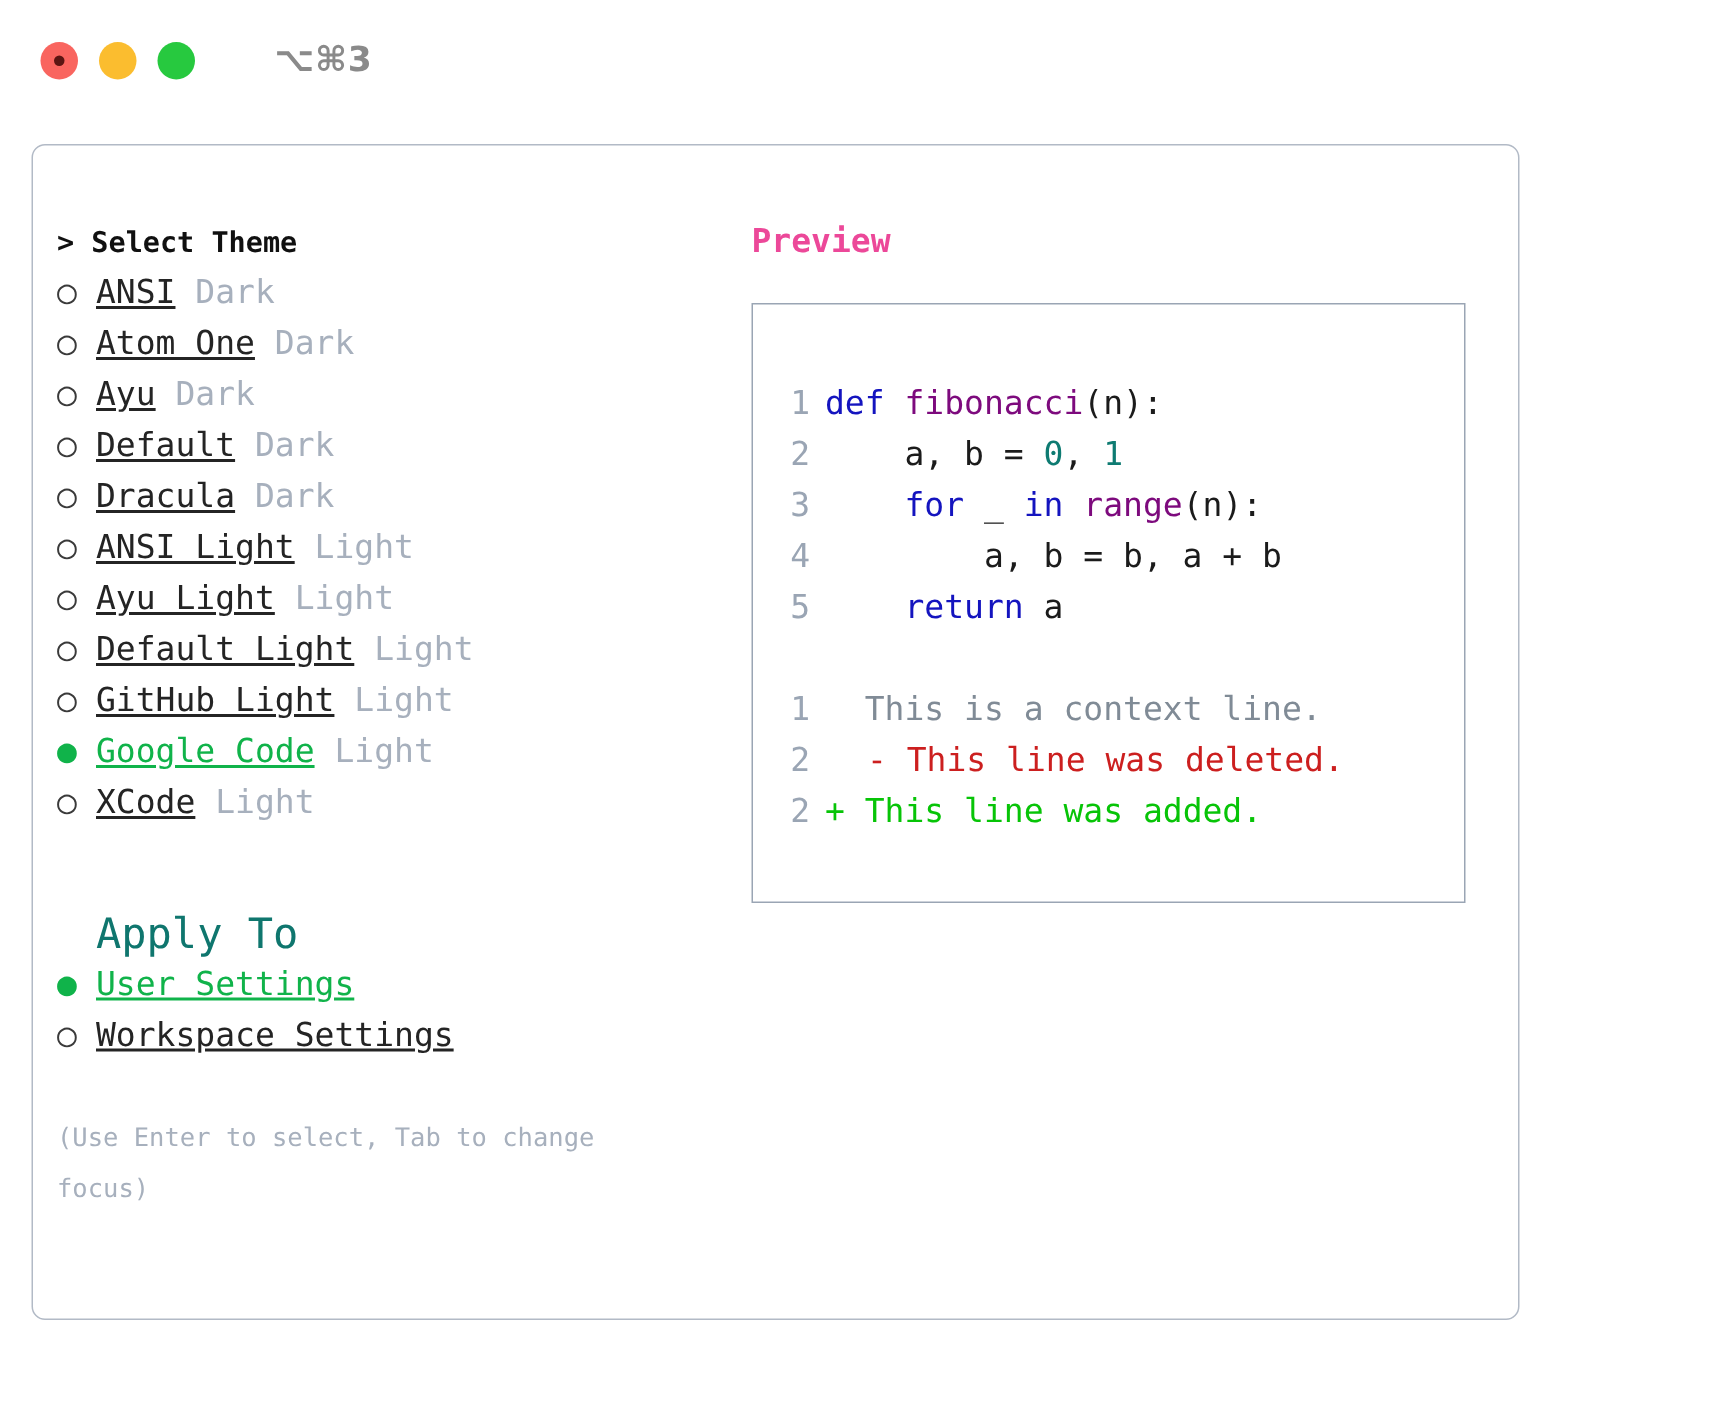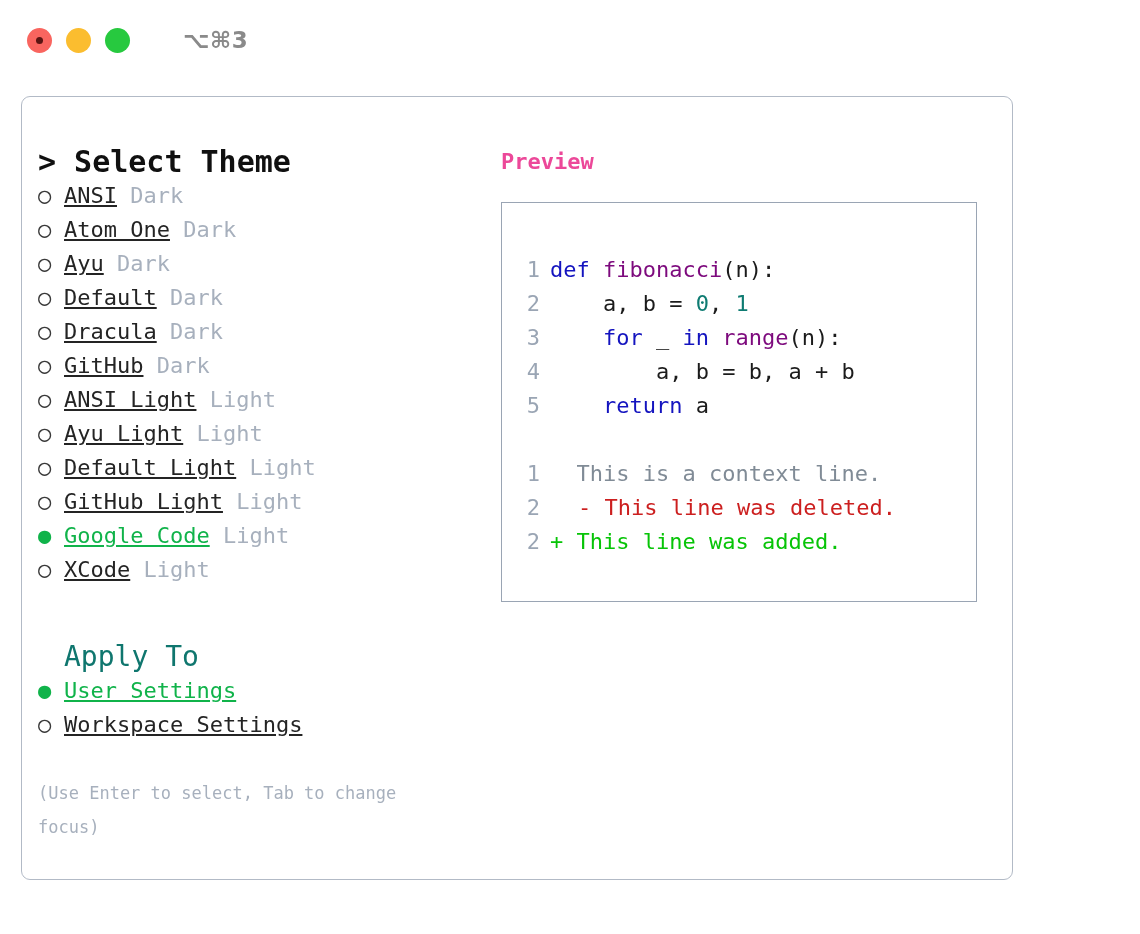--- a/index.html
+++ b/index.html
@@ -92,21 +92,21 @@
 
   
   .left-col {
     position: absolute;
     left: 16px;
     top: 48px;
     width: 460px;
   }
 
   .section-head {
-    font-size: 30px;
+    font-size: 19px;
     font-weight: 700;
     color: #101010;
     line-height: 34px;
     white-space: pre;
   }
 
   .opt-row {
     font-size: 22px;
     line-height: 34px;
     color: #242424;
@@ -219,21 +219,20 @@
     <div class="columns">
 
       <div class="left-col">
         <div class="section-head">&gt; Select Theme</div>
         <div id="theme-list">
             <div class="opt-row"><span class="marker unsel">○</span><span class="opt-name">ANSI</span><span> </span><span class="opt-cat">Dark</span></div>
             <div class="opt-row"><span class="marker unsel">○</span><span class="opt-name">Atom One</span><span> </span><span class="opt-cat">Dark</span></div>
             <div class="opt-row"><span class="marker unsel">○</span><span class="opt-name">Ayu</span><span> </span><span class="opt-cat">Dark</span></div>
             <div class="opt-row"><span class="marker unsel">○</span><span class="opt-name">Default</span><span> </span><span class="opt-cat">Dark</span></div>
             <div class="opt-row"><span class="marker unsel">○</span><span class="opt-name">Dracula</span><span> </span><span class="opt-cat">Dark</span></div>
-            <div class="opt-row"><span class="marker unsel">○</span><span class="opt-name">GitHub</span><span> </span><span class="opt-cat">Dark</span></div>
             <div class="opt-row"><span class="marker unsel">○</span><span class="opt-name">ANSI Light</span><span> </span><span class="opt-cat">Light</span></div>
             <div class="opt-row"><span class="marker unsel">○</span><span class="opt-name">Ayu Light</span><span> </span><span class="opt-cat">Light</span></div>
             <div class="opt-row"><span class="marker unsel">○</span><span class="opt-name">Default Light</span><span> </span><span class="opt-cat">Light</span></div>
             <div class="opt-row"><span class="marker unsel">○</span><span class="opt-name">GitHub Light</span><span> </span><span class="opt-cat">Light</span></div>
             <div class="opt-row selected"><span class="marker sel">●</span><span class="opt-name">Google Code</span><span> </span><span class="opt-cat">Light</span></div>
             <div class="opt-row"><span class="marker unsel">○</span><span class="opt-name">XCode</span><span> </span><span class="opt-cat">Light</span></div>
           </div>
 
         <div class="spacer-row"></div>
 

